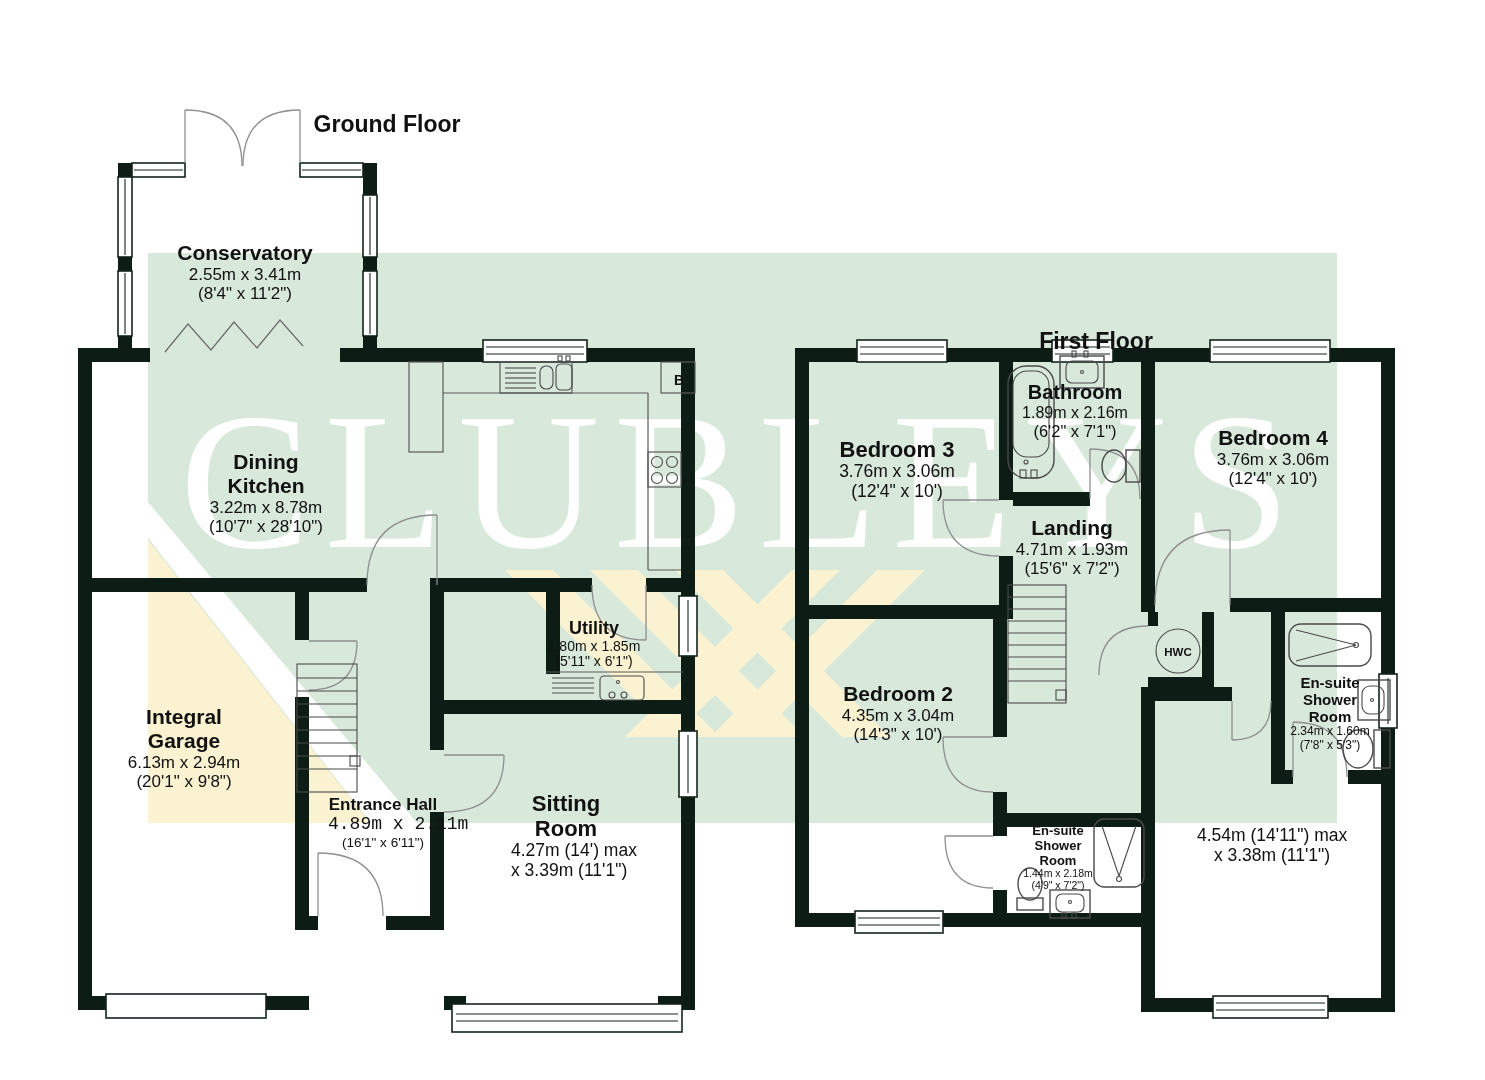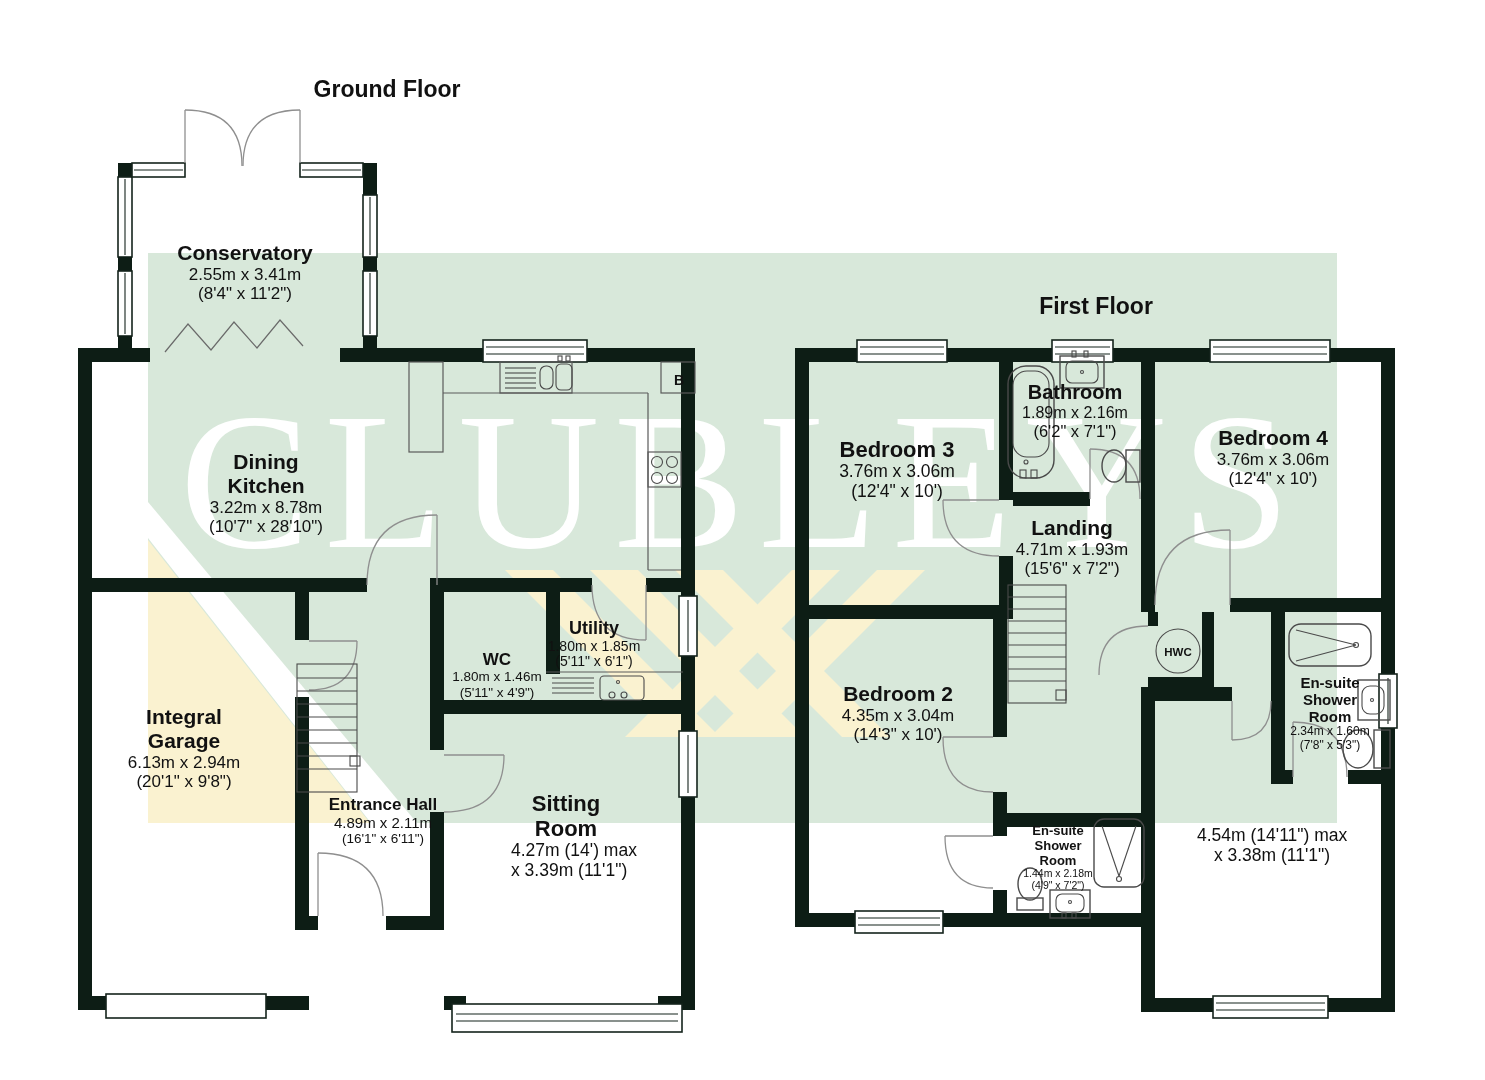--- a/index.html
+++ b/index.html
@@ -11,21 +11,21 @@
            letter-spacing:14px;color:#ffffff;white-space:nowrap;line-height:1;}
   svg{position:absolute;left:0;top:0;}
   .wall{fill:#0d1d15;}
   .win{fill:#ffffff;stroke:#15241c;stroke-width:1.6px;}
   .wline{stroke:#15241c;stroke-width:1.1px;fill:none;}
   .fix{fill:none;stroke:#4a4a4a;stroke-width:1.4px;}
   .fixl{fill:none;stroke:#4a4a4a;stroke-width:1.1px;}
   .door{fill:none;stroke:#8f8f8f;stroke-width:1.3px;}
   .thin{fill:none;stroke:#5a5a5a;stroke-width:1.2px;}
   .zig{fill:none;stroke:#6a6a6a;stroke-width:1.2px;}
-  .floor-title{position:absolute;transform:translateX(-50%);font-weight:bold;font-size:23px;white-space:nowrap;}
+  .floor-title{position:absolute;transform:translateX(-50%);font-weight:bold;font-size:23px;white-space:nowrap;margin-top:35px;}
   .rl{position:absolute;transform:translateX(-50%);text-align:center;line-height:1.14;}
   .rn{font-weight:bold;}
   .rd{font-weight:normal;}
   .marker{position:absolute;transform:translate(-50%,-50%);font-weight:bold;}
 </style>
 </head>
 <body>
 
 <div id="stage">
 
@@ -353,29 +353,24 @@
   </div>
 
   <div class="rl" style="left:184px;top:705px;width:150px;">
     <div class="rn" style="font-size:21px;">Integral Garage</div>
     <div class="rd" style="font-size:17px;white-space:nowrap;">6.13m x 2.94m</div>
     <div class="rd" style="font-size:17px;white-space:nowrap;">(20'1" x 9'8")</div>
   </div>
 
   <div class="rl" style="left:383px;top:795px;width:110px;">
     <div class="rn" style="font-size:17px;">Entrance Hall</div>
-    <div class="rd" style="font-size:15px;white-space:nowrap;">4.89m x 2.11m</div>
+    <div class="rd" style="font-size:18px;white-space:nowrap;font-family:Liberation Mono, monospace;">4.89m x 2.11m</div>
     <div class="rd" style="font-size:13.5px;white-space:nowrap;">(16'1" x 6'11")</div>
   </div>
 
-  <div class="rl" style="left:497px;top:650px;width:150px;">
-    <div class="rn" style="font-size:17px;">WC</div>
-    <div class="rd" style="font-size:13.5px;">1.80m x 1.46m</div>
-    <div class="rd" style="font-size:13.5px;">(5'11" x 4'9")</div>
-  </div>
 
   <div class="rl" style="left:594px;top:618px;width:150px;">
     <div class="rn" style="font-size:18px;">Utility</div>
     <div class="rd" style="font-size:14px;">1.80m x 1.85m</div>
     <div class="rd" style="font-size:14px;">(5'11" x 6'1")</div>
   </div>
 
   <div class="rl" style="left:566px;top:791px;width:110px;">
     <div class="rn" style="font-size:22px;">Sitting Room</div>
     <div class="rd" style="font-size:17.5px;white-space:nowrap;">4.27m (14') max</div>

